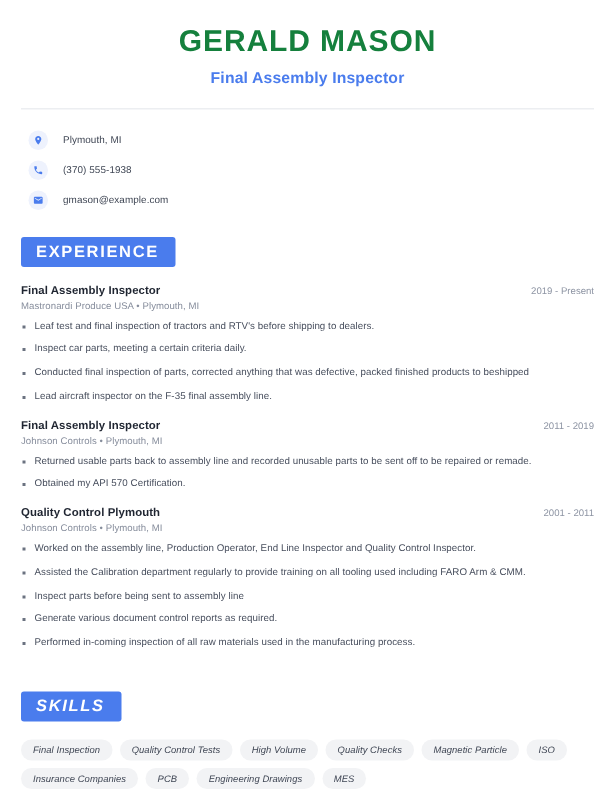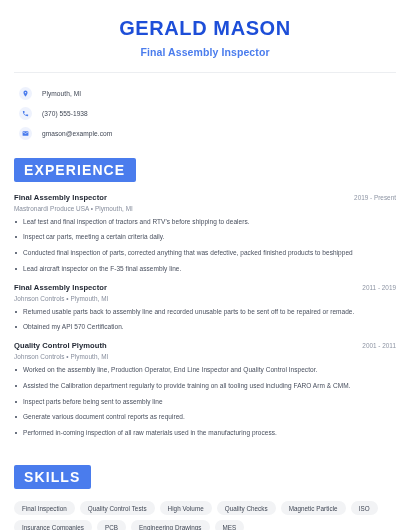--- a/index.html
+++ b/index.html
@@ -26,21 +26,21 @@
   
   .header {
     padding-top: 17px;
     text-align: center;
   }
 
   .full-name {
     font-size: 20px;
     font-weight: bold;
     letter-spacing: 0.6px;
-    color: #1d4ed8;
+    color: #15803d;
     line-height: 1.18;
   }
 
   .job-headline {
     margin-top: 5px;
     font-size: 10.5px;
     font-weight: bold;
     color: #4a7ced;
     letter-spacing: 0.1px;
   }
@@ -82,21 +82,21 @@
     font-size: 6.6px;
     color: #3f4654;
     letter-spacing: 0.05px;
   }
 
   
   .section-badge {
     display: inline-block;
     background: #4a7ced;
     color: #ffffff;
-    font-size: 14px;
+    font-size: 11px;
     font-weight: bold;
     letter-spacing: 1.1px;
     padding: 4px 11px 4px 10px;
     border-radius: 2px;
   }
 
   .experience-section { padding-top: 14px; }
 
   .entries { padding-top: 11px; }
 
@@ -151,21 +151,21 @@
     content: "";
     position: absolute;
     left: 1px;
     top: 3px;
     width: 2px;
     height: 2px;
     background: #6b7280;
   }
 
   
-  .skills-section { padding-top: 18px; }
+  .skills-section { padding-top: 18px; font-style: italic; }
 
   .chips {
     padding-top: 12px;
     display: flex;
     flex-wrap: wrap;
     gap: 5px;
   }
 
   .chip {
     background: #f2f3f5;

